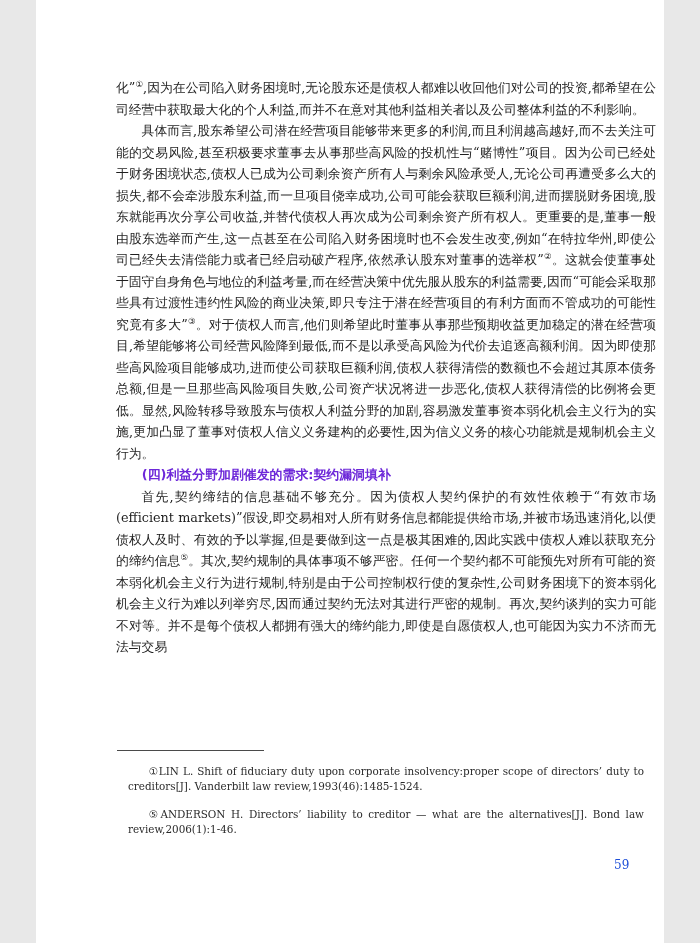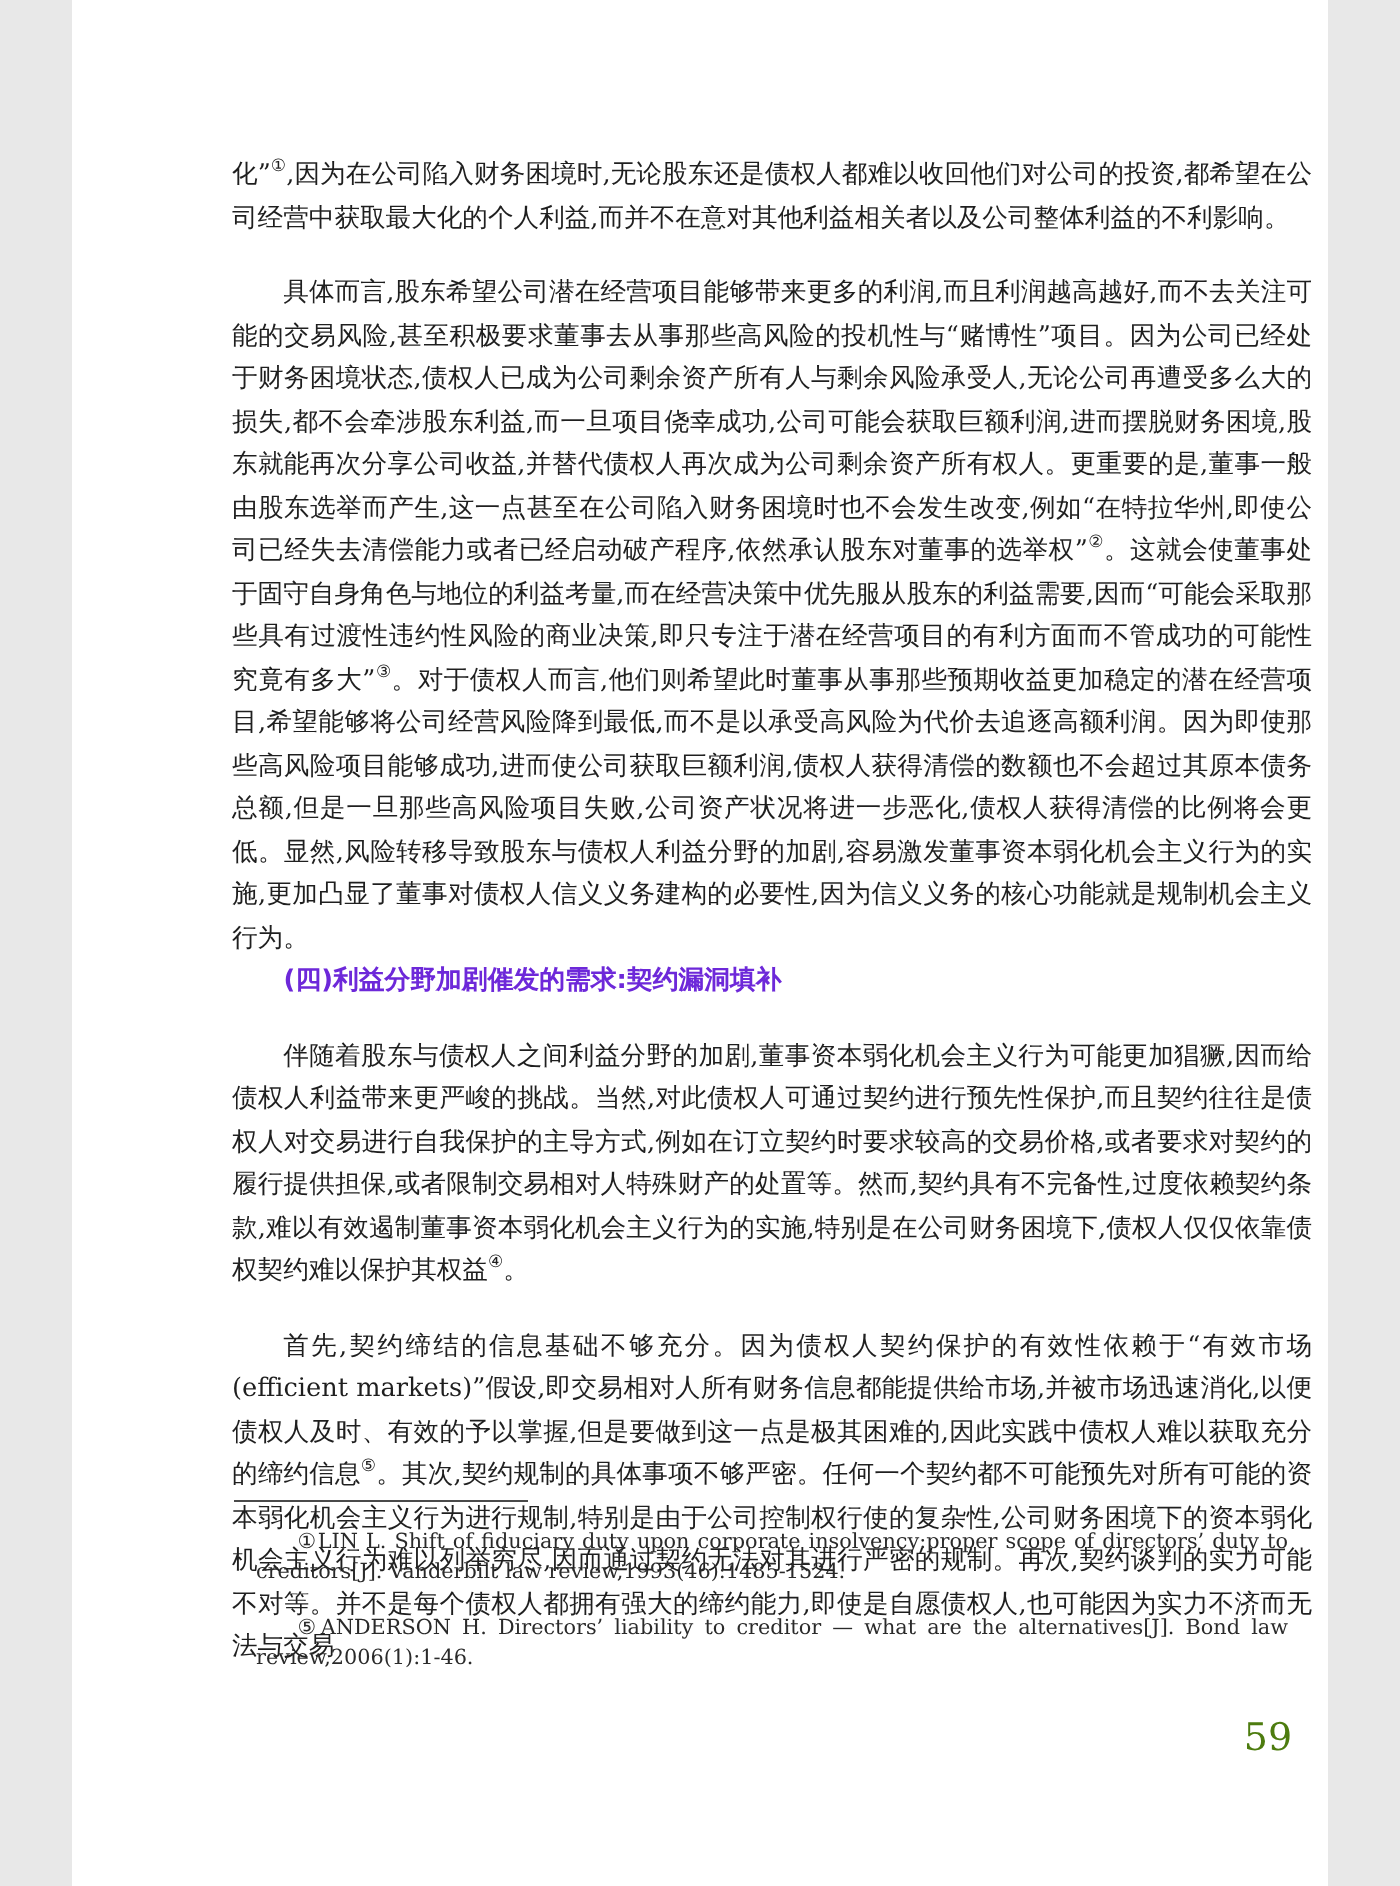--- a/index.html
+++ b/index.html
@@ -14,21 +14,21 @@
   }
   .body-text{
     position:absolute;
     left:80px;top:77px;width:540px;
     font-size:12.8px;
     line-height:21.5px;
     text-align:justify;
     text-justify:inter-ideograph;
   }
   .body-text p.para{margin:0;}
-  .body-text p.para.indent{text-indent:2em;margin-top:16px;}
+  .body-text p.para.indent{text-indent:2em;}
   .body-text h3.heading{
     margin:0;
     font-size:12.9px;
     line-height:21.5px;
     font-weight:bold;
     text-indent:2em;
     font-family:"DejaVu Sans", sans-serif;
     color:#6d28d9;
   }
   sup.fn-ref{
@@ -47,34 +47,33 @@
     left:80px;top:752px;width:540px;
     font-size:10.4px;
     line-height:15.3px;
     text-align:justify;
     color:#2a2a2a;
   }
   .footnotes p.footnote{margin:12px;text-indent:2em;}
   .page-number{
     position:absolute;
     left:578px;top:858px;width:40px;
-    text-align:center;
-    font-size:19px;
-    color:#4d7c0f;
+    text-align:left;
+    font-size:12px;
+    color:#1d4ed8;
   }
 </style>
 </head>
 <body>
 
 <div class="page">
   <div class="body-text">
       <p class="para">化”<sup class="fn-ref">①</sup>,因为在公司陷入财务困境时,无论股东还是债权人都难以收回他们对公司的投资,都希望在公司经营中获取最大化的个人利益,而并不在意对其他利益相关者以及公司整体利益的不利影响。</p>
       <p class="para indent">具体而言,股东希望公司潜在经营项目能够带来更多的利润,而且利润越高越好,而不去关注可能的交易风险,甚至积极要求董事去从事那些高风险的投机性与“赌博性”项目。因为公司已经处于财务困境状态,债权人已成为公司剩余资产所有人与剩余风险承受人,无论公司再遭受多么大的损失,都不会牵涉股东利益,而一旦项目侥幸成功,公司可能会获取巨额利润,进而摆脱财务困境,股东就能再次分享公司收益,并替代债权人再次成为公司剩余资产所有权人。更重要的是,董事一般由股东选举而产生,这一点甚至在公司陷入财务困境时也不会发生改变,例如“在特拉华州,即使公司已经失去清偿能力或者已经启动破产程序,依然承认股东对董事的选举权”<sup class="fn-ref">②</sup>。这就会使董事处于固守自身角色与地位的利益考量,而在经营决策中优先服从股东的利益需要,因而“可能会采取那些具有过渡性违约性风险的商业决策,即只专注于潜在经营项目的有利方面而不管成功的可能性究竟有多大”<sup class="fn-ref">③</sup>。对于债权人而言,他们则希望此时董事从事那些预期收益更加稳定的潜在经营项目,希望能够将公司经营风险降到最低,而不是以承受高风险为代价去追逐高额利润。因为即使那些高风险项目能够成功,进而使公司获取巨额利润,债权人获得清偿的数额也不会超过其原本债务总额,但是一旦那些高风险项目失败,公司资产状况将进一步恶化,债权人获得清偿的比例将会更低。显然,风险转移导致股东与债权人利益分野的加剧,容易激发董事资本弱化机会主义行为的实施,更加凸显了董事对债权人信义义务建构的必要性,因为信义义务的核心功能就是规制机会主义行为。</p>
       <h3 class="heading">(四)利益分野加剧催发的需求:契约漏洞填补</h3>
-      <p class="para indent">伴随着股东与债权人之间利益分野的加剧,董事资本弱化机会主义行为可能更加猖獗,因而给债权人利益带来更严峻的挑战。当然,对此债权人可通过契约进行预先性保护,而且契约往往是债权人对交易进行自我保护的主导方式,例如在订立契约时要求较高的交易价格,或者要求对契约的履行提供担保,或者限制交易相对人特殊财产的处置等。然而,契约具有不完备性,过度依赖契约条款,难以有效遏制董事资本弱化机会主义行为的实施,特别是在公司财务困境下,债权人仅仅依靠债权契约难以保护其权益<sup class="fn-ref">④</sup>。</p>
       <p class="para indent">首先,契约缔结的信息基础不够充分。因为债权人契约保护的有效性依赖于“有效市场(efficient markets)”假设,即交易相对人所有财务信息都能提供给市场,并被市场迅速消化,以便债权人及时、有效的予以掌握,但是要做到这一点是极其困难的,因此实践中债权人难以获取充分的缔约信息<sup class="fn-ref">⑤</sup>。其次,契约规制的具体事项不够严密。任何一个契约都不可能预先对所有可能的资本弱化机会主义行为进行规制,特别是由于公司控制权行使的复杂性,公司财务困境下的资本弱化机会主义行为难以列举穷尽,因而通过契约无法对其进行严密的规制。再次,契约谈判的实力可能不对等。并不是每个债权人都拥有强大的缔约能力,即使是自愿债权人,也可能因为实力不济而无法与交易</p>
     </div>
   <div class="footnote-sep"></div>
   <div class="footnotes">
       <p class="footnote">①LIN L. Shift of fiduciary duty upon corporate insolvency:proper scope of directors’ duty to creditors[J]. Vanderbilt law review,1993(46):1485-1524.</p>
       <p class="footnote">⑤ANDERSON H. Directors’ liability to creditor — what are the alternatives[J]. Bond law review,2006(1):1-46.</p>
     </div>
   <div class="page-number">59</div>
 </div>
 

